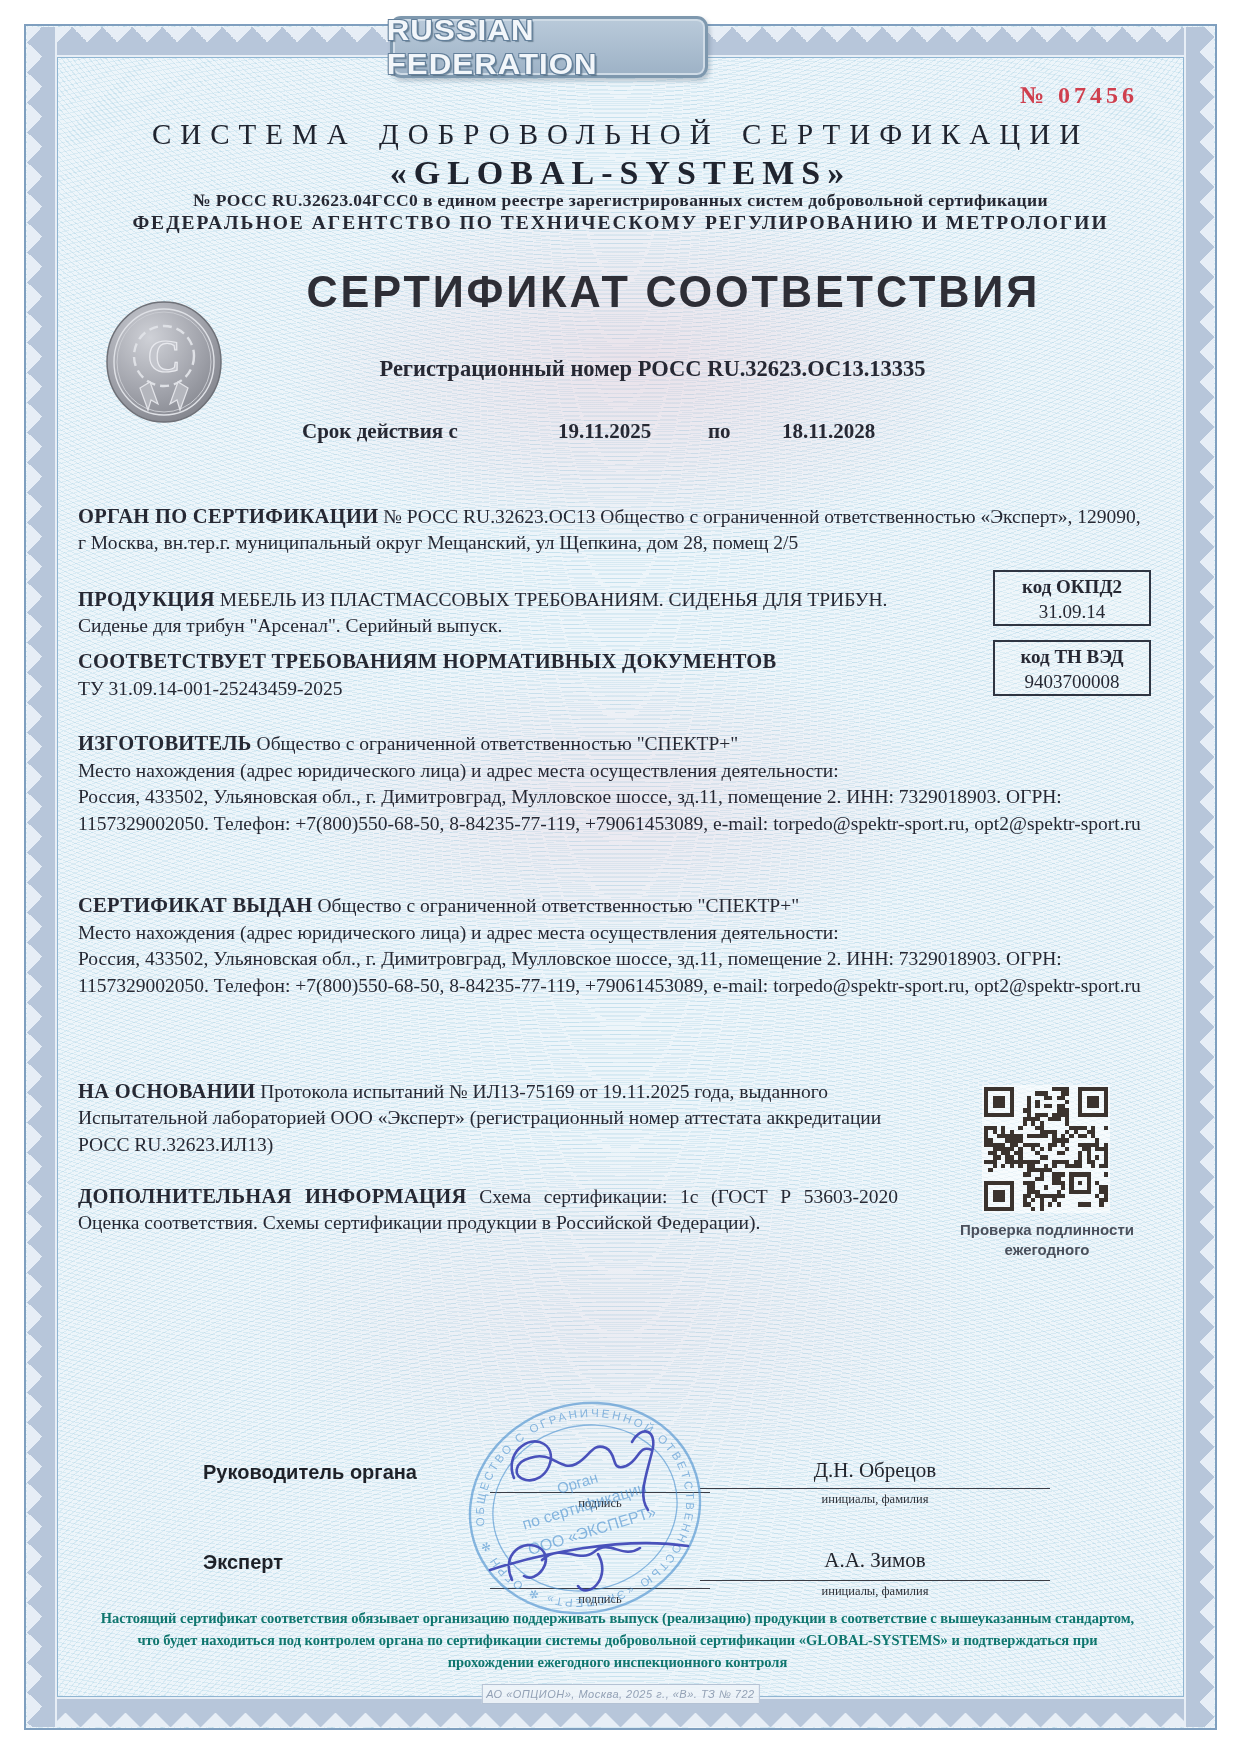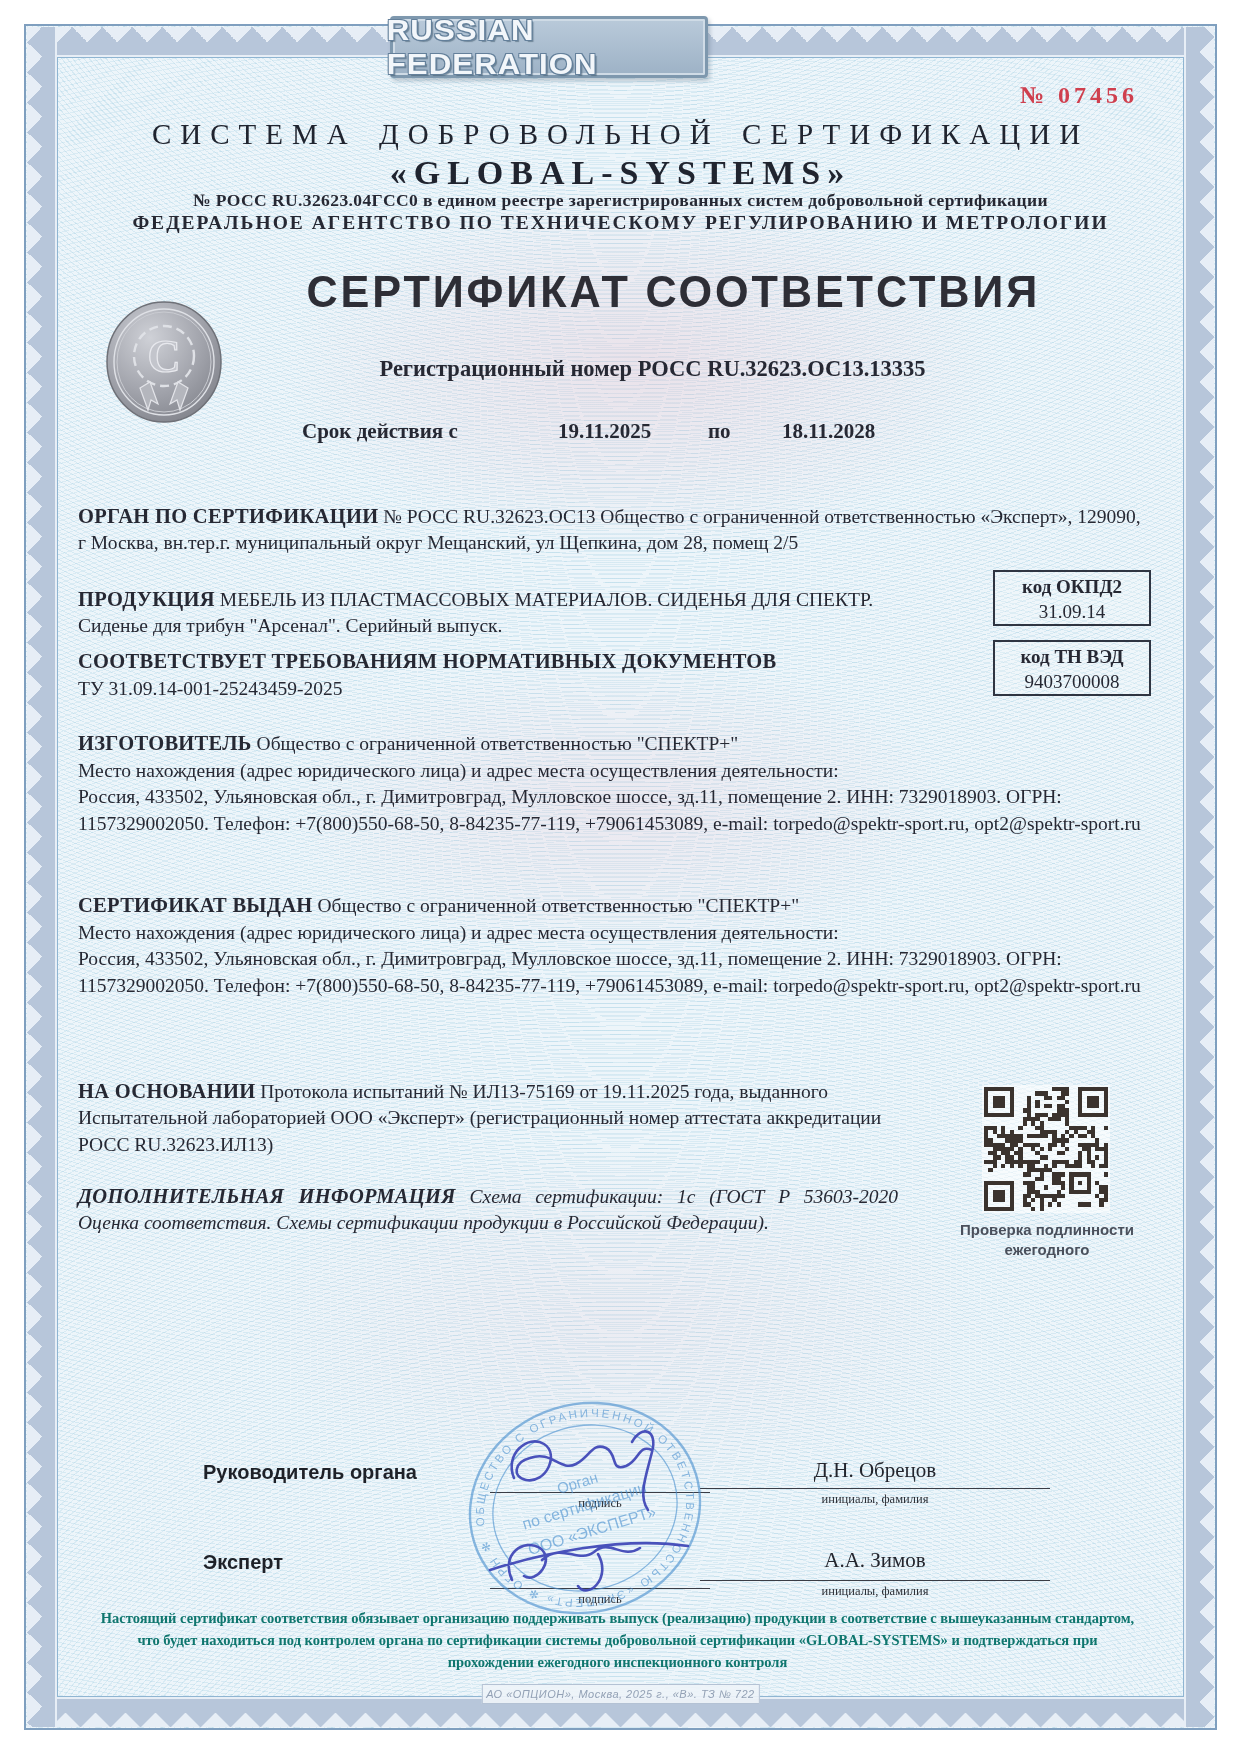--- a/index.html
+++ b/index.html
@@ -30,21 +30,21 @@
     background-size:30px 28px;background-position:bottom;background-repeat:repeat-x;}
   .zz-left{top:27px;bottom:27px;left:27px;width:30px;
     background-image:conic-gradient(from 45deg at 0% 50%, #b7c6da 90deg, rgba(0,0,0,0) 0);
     background-size:28px 30px;background-repeat:repeat-y;}
   .zz-right{top:27px;bottom:27px;right:27px;width:30px;
     background-image:conic-gradient(from 225deg at 100% 50%, #b7c6da 90deg, rgba(0,0,0,0) 0);
     background-size:28px 30px;background-position:right;background-repeat:repeat-y;}
 
   
   .banner{left:390px;top:16px;width:312px;height:56px;z-index:3;
-    background:linear-gradient(#b9cada,#9db2c6);border:3px solid #7e98ae;border-radius:4px;
+    background:linear-gradient(#b9cada,#9db2c6);border:3px solid #7e98ae;border-radius:11px;
     box-shadow:inset 0 0 0 2px #cfdbe6, 2px 3px 4px rgba(90,110,130,.35);
     display:flex;align-items:center;justify-content:center;}
   .banner span{font-family:"Liberation Sans",sans-serif;font-weight:bold;font-size:30px;letter-spacing:1px;
     color:#f2f6fa;transform:scaleX(1.04);
     text-shadow:1px 1px 0 #64809b,-1px -1px 0 #64809b,1px -1px 0 #64809b,-1px 1px 0 #64809b,2px 2px 1px rgba(70,95,115,.6);}
   .blank-number{left:1020px;top:82px;font-size:24px;letter-spacing:4px;font-weight:bold;z-index:3;}
   .sys1{left:0;top:118px;width:1241px;font-size:29px;letter-spacing:9px;word-spacing:6px;z-index:3;color:#20242f;}
   .sys2{left:0;top:154px;width:1241px;font-size:34px;letter-spacing:7px;font-weight:bold;z-index:3;color:#20242f;}
   .registry{left:0;top:190px;width:1241px;font-size:17.5px;letter-spacing:.4px;z-index:3;}
   .agency{left:0;top:212px;width:1241px;font-size:19.5px;letter-spacing:2px;z-index:3;}
@@ -52,21 +52,21 @@
     font-family:"Liberation Sans",sans-serif;font-weight:bold;color:#2e2e36;transform:scaleX(.96);z-index:3;}
   .regnum{left:0;top:356px;width:1241px;padding-left:64px;box-sizing:border-box;font-size:22.5px;z-index:3;}
   .validity{left:0;top:419px;width:1241px;height:30px;font-size:21px;font-weight:bold;z-index:3;}
   .validity span{position:absolute;top:0;}
 
   
   .sec{z-index:3;font-size:19.5px;line-height:1.36;color:#262833;}
   .sec .lbl{font-size:20.5px;letter-spacing:.3px;}
   .codebox{z-index:3;border:2px solid #2f3542;text-align:center;padding-top:3px;box-sizing:border-box;
     font-size:19px;line-height:1.3;background:rgba(255,255,255,.15);}
-  .justify{text-align:justify;font-style:italic;}
+  .justify{text-align:justify;}
 
   
   .qr-wrap{left:982px;top:1085px;width:128px;height:128px;z-index:3;}
   .qr-caption{left:952px;top:1220px;width:190px;z-index:3;text-align:center;
     font-family:"Liberation Sans",sans-serif;font-weight:bold;font-size:15px;line-height:1.3;color:#4a505c;}
 
   
   .role{z-index:3;font-family:"Liberation Sans",sans-serif;font-weight:bold;font-size:20px;color:#1e2128;}
   .sig-line{z-index:3;border-bottom:1.5px solid #3a3d46;height:0;}
   .sig-cap{z-index:3;font-size:12.5px;color:#2e3138;text-align:center;}
@@ -129,21 +129,21 @@
     <span style="left:782px">18.11.2028</span>
   </div>
 
   <p class="abs sec ser" style="left:78px;top:483px;width:1065px">
     <b class="lbl">ОРГАН ПО СЕРТИФИКАЦИИ</b>
     <span>№ РОСС RU.32623.ОС13 Общество с ограниченной ответственностью «Эксперт», 129090, г Москва, вн.тер.г. муниципальный округ Мещанский, ул Щепкина, дом 28, помещ 2/5</span>
   </p>
 
   <p class="abs sec ser" style="left:78px;top:566px;width:830px">
     <b class="lbl">ПРОДУКЦИЯ</b>
-    <span>МЕБЕЛЬ ИЗ ПЛАСТМАССОВЫХ МАТЕРИАЛОВ. СИДЕНЬЯ ДЛЯ СПЕКТР. Сиденье для трибун "Арсенал". Серийный выпуск.</span>
+    <span>МЕБЕЛЬ ИЗ ПЛАСТМАССОВЫХ ТРЕБОВАНИЯМ. СИДЕНЬЯ ДЛЯ ТРИБУН. Сиденье для трибун "Арсенал". Серийный выпуск.</span>
   </p>
 
   <div class="abs codebox ser" style="left:993px;top:570px;width:158px;height:56px">
     <div class="b">код ОКПД2</div>
     <div>31.09.14</div>
   </div>
 
   <div class="abs sec ser" style="left:78px;top:648px;width:860px">
     <div class="b lbl">СООТВЕТСТВУЕТ ТРЕБОВАНИЯМ НОРМАТИВНЫХ ДОКУМЕНТОВ</div>
     <div>ТУ 31.09.14-001-25243459-2025</div>

